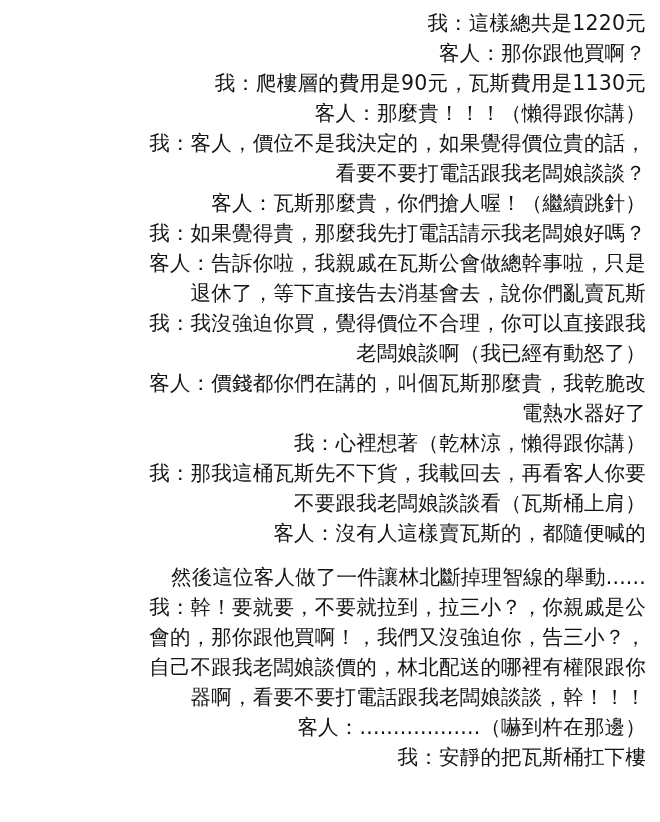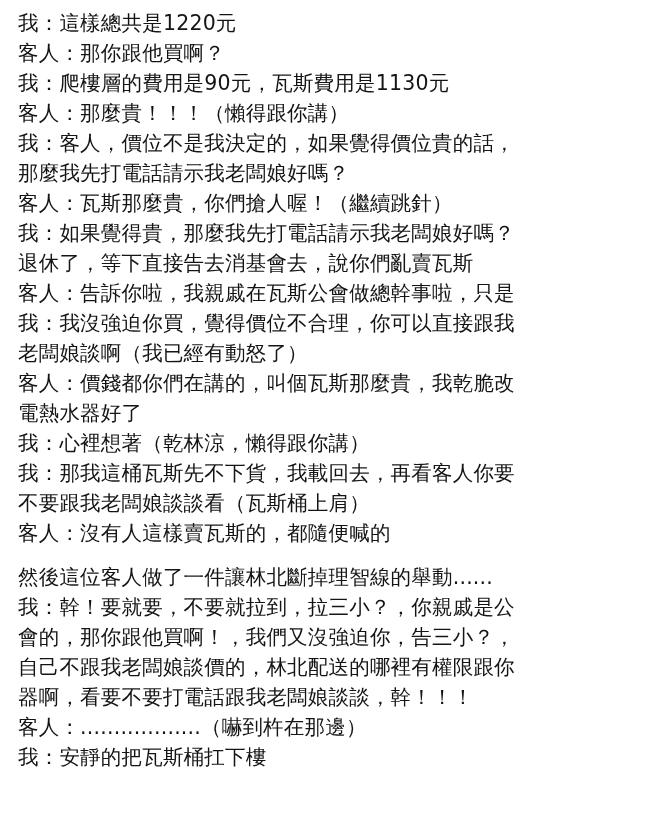--- a/index.html
+++ b/index.html
@@ -13,20 +13,21 @@
     font-family: "DejaVu Sans", "Liberation Sans", sans-serif;
     color: #111111;
     overflow: hidden;
   }
   .page {
     box-sizing: border-box;
     width: 660px;
     height: 822px;
     padding: 8px 14px 0 18px;
     background: #ffffff;
+    text-align: right;
   }
   .block {
     display: block;
   }
   .line {
     font-size: 20.5px;
     line-height: 30px;
     letter-spacing: 0.2px;
     white-space: pre-wrap;
     word-break: break-all;
@@ -49,31 +50,31 @@
         <div class="line">客人：那你跟他買啊？</div>
       </div>
       <div class="block">
         <div class="line">我：爬樓層的費用是90元，瓦斯費用是1130元</div>
       </div>
       <div class="block">
         <div class="line">客人：那麼貴！！！（懶得跟你講）</div>
       </div>
       <div class="block">
         <div class="line">我：客人，價位不是我決定的，如果覺得價位貴的話，</div>
-        <div class="line">那麼我先打電話請示我老闆娘好嗎？</div>
+        <div class="line">看要不要打電話跟我老闆娘談談？</div>
       </div>
       <div class="block">
         <div class="line">客人：瓦斯那麼貴，你們搶人喔！（繼續跳針）</div>
       </div>
       <div class="block">
         <div class="line">我：如果覺得貴，那麼我先打電話請示我老闆娘好嗎？</div>
       </div>
       <div class="block">
+        <div class="line">客人：告訴你啦，我親戚在瓦斯公會做總幹事啦，只是</div>
         <div class="line">退休了，等下直接告去消基會去，說你們亂賣瓦斯</div>
-        <div class="line">客人：告訴你啦，我親戚在瓦斯公會做總幹事啦，只是</div>
       </div>
       <div class="block">
         <div class="line">我：我沒強迫你買，覺得價位不合理，你可以直接跟我</div>
         <div class="line">老闆娘談啊（我已經有動怒了）</div>
       </div>
       <div class="block">
         <div class="line">客人：價錢都你們在講的，叫個瓦斯那麼貴，我乾脆改</div>
         <div class="line">電熱水器好了</div>
       </div>
       <div class="block">

